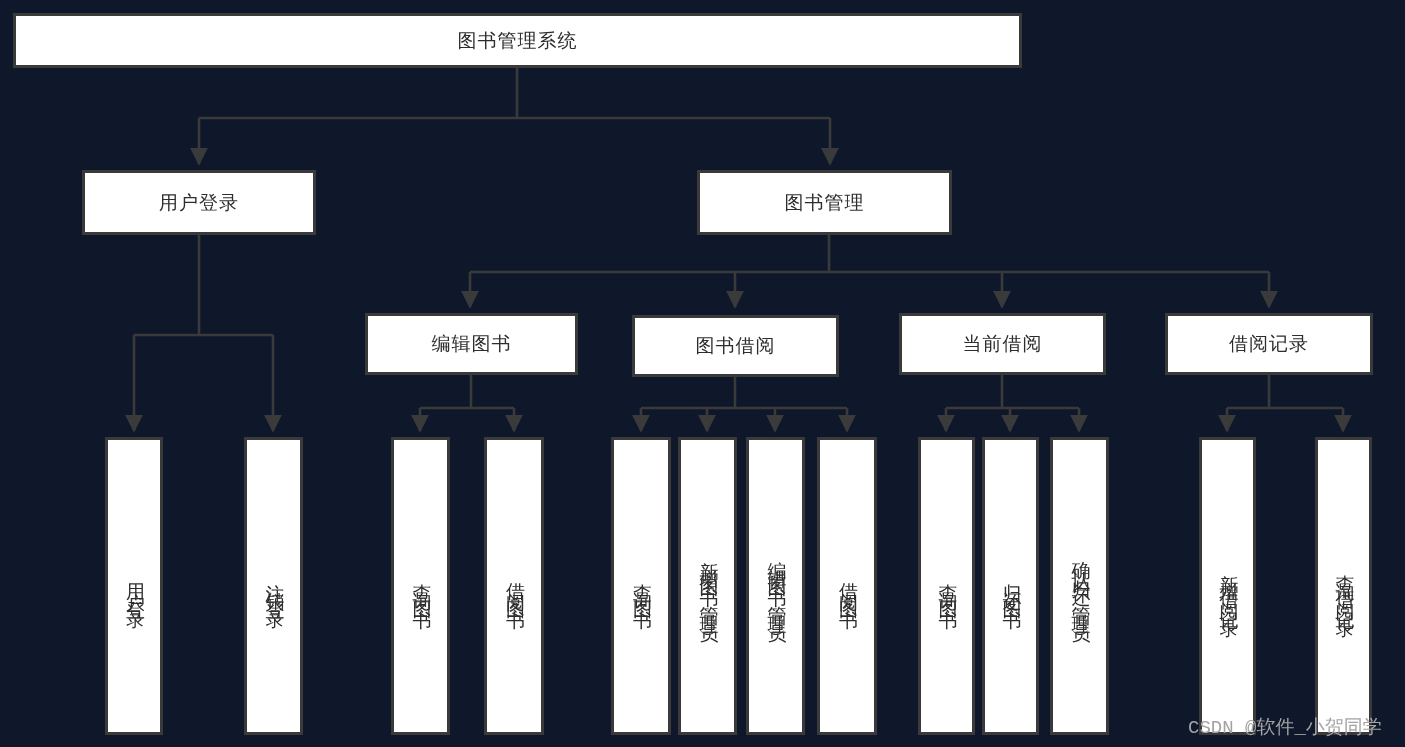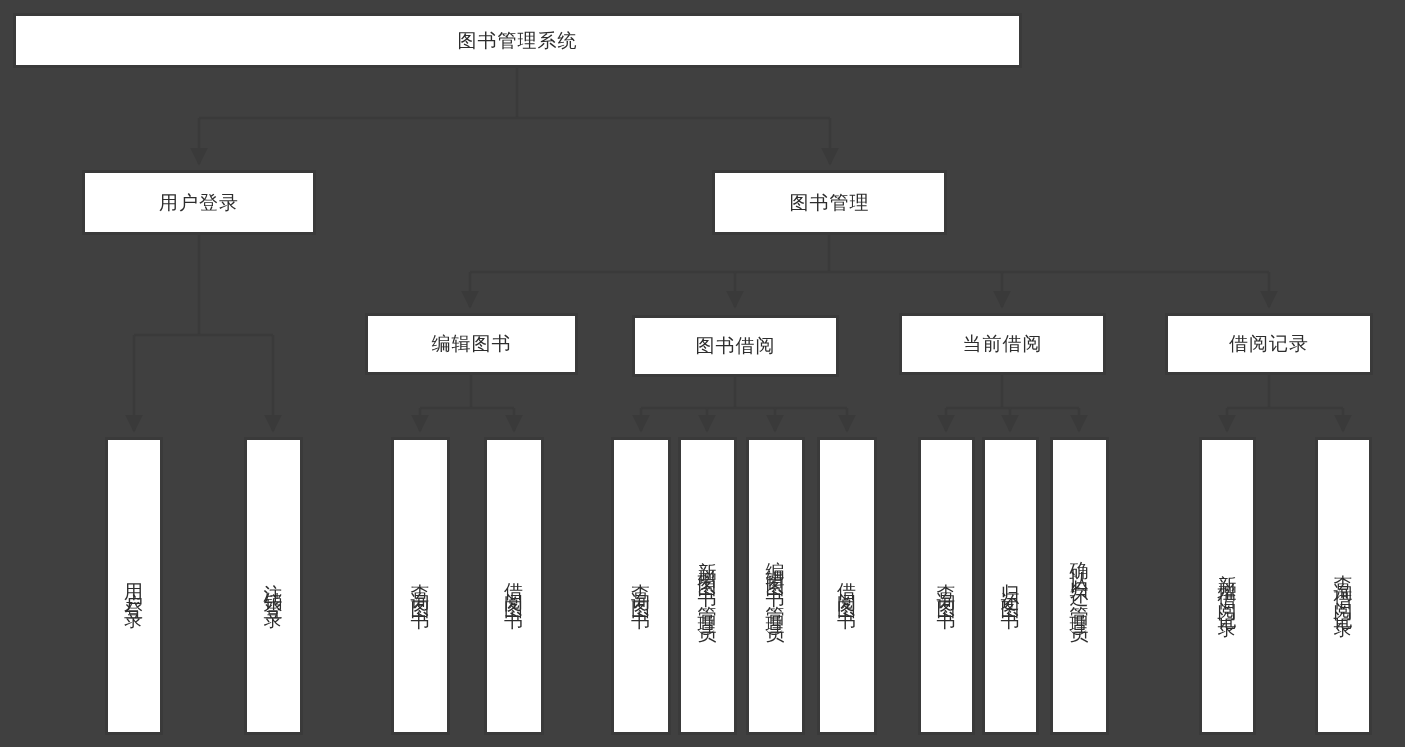--- a/index.html
+++ b/index.html
@@ -1,21 +1,21 @@
 <!DOCTYPE html>
 <html><head>
 <meta charset="utf-8">
 <style>
   html, body { margin: 0; padding: 0; background: #ffffff; }
   #canvas {
     position: relative;
     width: 1405px;
     height: 747px;
-    background: #404040;
-    font-family: Liberation Serif, serif;
+    background: #0f172a;
+    font-family: Liberation Mono, monospace;
     overflow: hidden;
   }
   #connectors {
     position: absolute;
     left: 0; top: 0;
     width: 1405px; height: 747px;
   }
   #connectors path {
     stroke: #3a3a3a;
     stroke-width: 2.6;
@@ -121,21 +121,21 @@
     </g>
   </svg>
 
   <div class="node hbox" style="left:13px; top:13px; width:1009px; height:55px;">
     <span>图书管理系统</span>
   </div>
 
   <div class="node hbox" style="left:82px; top:170px; width:234px; height:65px;">
     <span>用户登录</span>
   </div>
-  <div class="node hbox" style="left:712px; top:170px; width:235px; height:65px;">
+  <div class="node hbox" style="left:697px; top:170px; width:255px; height:65px;">
     <span>图书管理</span>
   </div>
 
   <div class="node hbox" style="left:365px; top:313px; width:213px; height:62px;">
     <span>编辑图书</span>
   </div>
   <div class="node hbox" style="left:632px; top:315px; width:207px; height:62px;">
     <span>图书借阅</span>
   </div>
   <div class="node hbox" style="left:899px; top:313px; width:207px; height:62px;">
@@ -182,14 +182,15 @@
     <span class="vtext">确认归还（管理员）</span>
   </div>
 
   <div class="node vbox" style="left:1199px; top:437px; width:57px; height:298px;">
     <span class="vtext">新增借阅记录</span>
   </div>
   <div class="node vbox" style="left:1315px; top:437px; width:57px; height:298px;">
     <span class="vtext">查询借阅记录</span>
   </div>
 
+  <div id="watermark">CSDN @软件_小贺同学</div>
 
 </div>
 
 </body></html>

